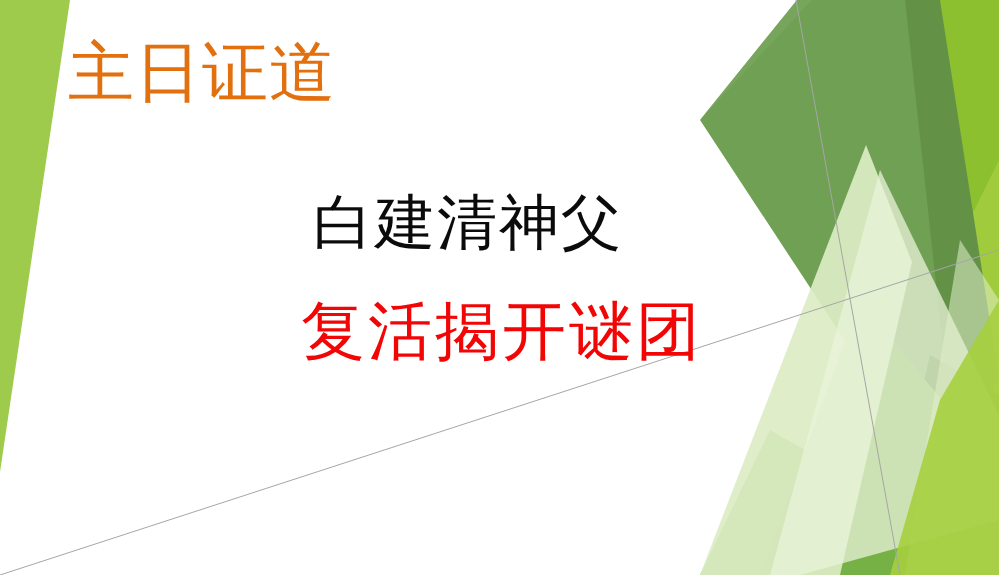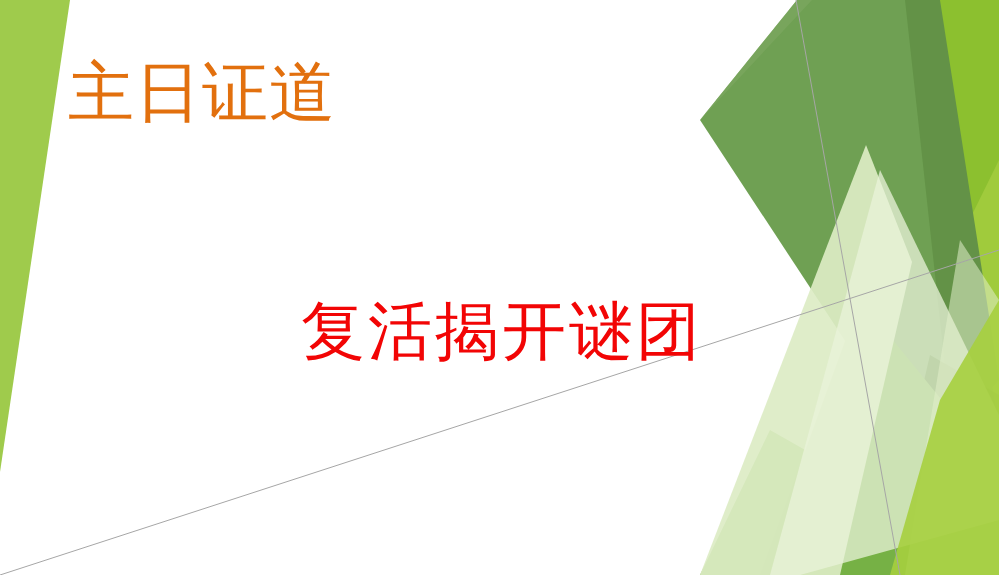--- a/index.html
+++ b/index.html
@@ -31,21 +31,20 @@
     line-height: 1;
   }
   #title-text {
     left: 68px;
     top: 40px;
     font-size: 66px;
     letter-spacing: 1px;
     color: #E2700E;
     font-family: "DejaVu Serif", "Liberation Serif", serif;
     font-weight: 400;
-    margin-top: 20px;
   }
   #speaker-text {
     left: 313px;
     top: 192px;
     font-size: 60px;
     letter-spacing: 2px;
     color: #0b0b0b;
     font-family: "DejaVu Serif", "Liberation Serif", serif;
     font-weight: 400;
   }
@@ -93,16 +92,17 @@
     <polygon points="797,0 812,0 700,120" fill="#7FA962" opacity="0.6"></polygon>
 
     <line x1="796" y1="0" x2="900" y2="575" stroke="#A6A6A6" stroke-width="1"></line>
 
     <line x1="999" y1="250" x2="0" y2="575" stroke="#A6A6A6" stroke-width="1"></line>
 
   </svg>
 
   <div class="slide-text" id="title-text">主日证道</div>
 
+  <div class="slide-text" id="speaker-text">白建清神父</div>
 
   <div class="slide-text" id="subject-text">复活揭开谜团</div>
 
 </div>
 
 </body></html>

